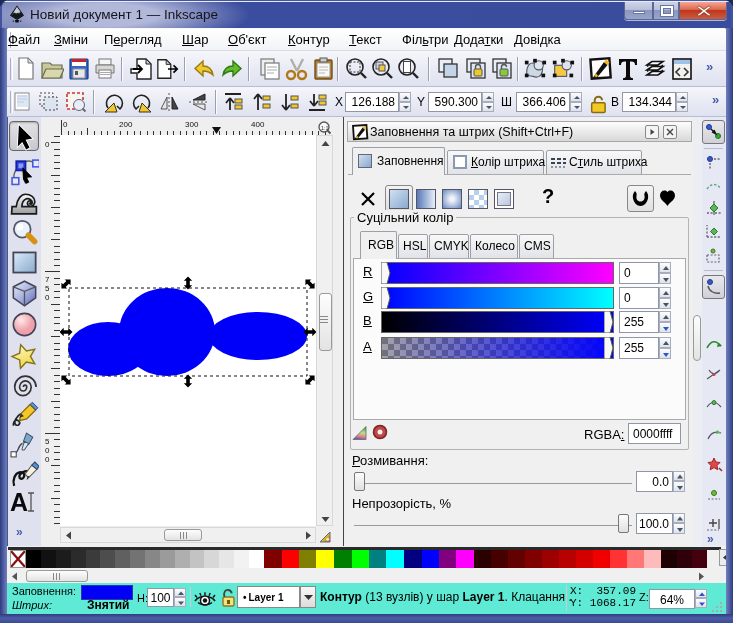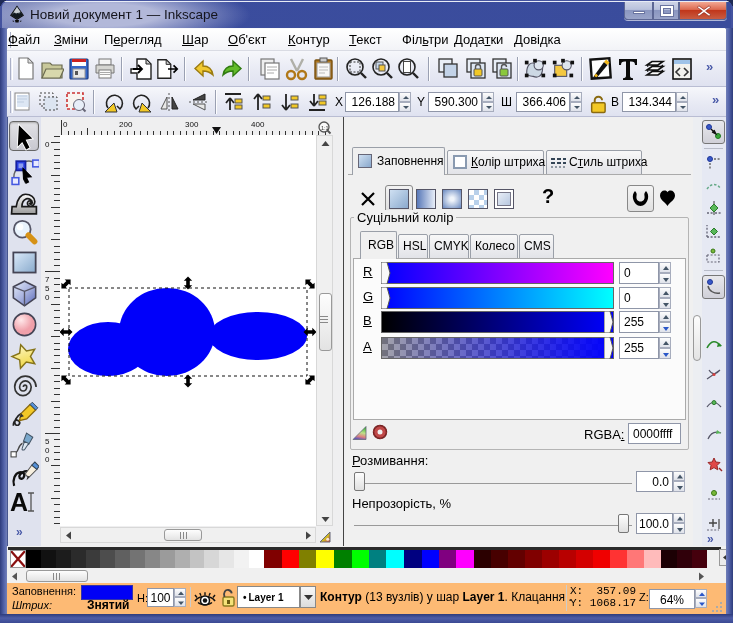--- a/index.html
+++ b/index.html
@@ -69,21 +69,21 @@
 
 
 #snapbar { left:702px; top:117px; width:24px; height:429px; background:#e6e9f3; }
 
 
 #palette { left:0px; top:546px; width:733px; height:22px; background:#f0f0f0; }
 .swatch { position:absolute; height:18px; width:15px; }
 #palscroll { left:0px; top:568px; width:733px; height:15px; background:#f0f0f0; }
 
 
-#statusbar { left:0px; top:583px; width:733px; height:31px; background:#fdba74; font-size:11px; color:#000; }
+#statusbar { left:0px; top:583px; width:733px; height:31px; background:#5eead4; font-size:11px; color:#000; }
 #statusbar .r { position:absolute; white-space:nowrap; }
 .mono { font-family:"Liberation Mono",monospace; }
 
 #bottomborder { left:0; top:614px; width:733px; height:9px; background:linear-gradient(180deg,#2e3c7c,#4d5ca6 45%,#3b4a94); }
 #leftborder { left:0; top:28px; width:7px; height:595px; background:linear-gradient(90deg,#2e3c7c,#5565ab 60%,#7280b8); }
 #rightborder { left:726px; top:28px; width:7px; height:595px; background:linear-gradient(90deg,#7280b8,#5565ab 40%,#2e3c7c); }
 </style>
 </head>
 <body>
 <div id="frame" class="a"></div>
@@ -682,20 +682,35 @@
           </linearGradient>
         </defs>
         <path d="M2 13 L12 3 L12 13 Z" fill="url(#cms1)" stroke="#667" stroke-width="1"></path>
         <circle cx="9.7" cy="10.2" r="1.5" fill="#fff" opacity="0.8"></circle>
       </svg>
   </div>
 <div class="a" style="left:302px;top:0px;width:1px;height:429px;background:#444;"></div>
 </div>
 
 <div id="dialog" class="a">
+  <div id="dlg-title">
+    <svg style="position:absolute;left:4px;top:2px" width="17" height="17" viewBox="0 0 24 24">
+        <rect x="2" y="2" width="19" height="19" fill="#fff" stroke="#111" stroke-width="2.6" transform="rotate(-4 11 11)"></rect>
+        <path d="M5 19 L15 5 l3.5 3 L8.5 20 l-4.5 1 z" fill="#111"></path>
+        <path d="M15 5 l3.5 3 2 -2.5 -3.2 -3 z" fill="#f5b918"></path>
+        <path d="M5 19 l2 -2.5 2 2 -1.5 1.8 z" fill="#f5b918"></path>
+      </svg>
+    <span style="position:absolute;left:22px;top:3px;font-size:12.5px;color:#000;">Заповнення та штрих (Shift+Ctrl+F)</span>
+    <div style="position:absolute;left:297px;top:3px;width:14px;height:14px;border:1px solid #888;border-radius:2px;background:#f4f4f4;"><svg width="12" height="12">
+          <path d="M4.5 3 l4 3 -4 3 z" fill="#444"></path>
+        </svg></div>
+    <div style="position:absolute;left:315px;top:3px;width:14px;height:14px;border:1px solid #888;border-radius:2px;background:#f4f4f4;"><svg width="12" height="12">
+          <path d="M3 3 l6 6 M9 3 l-6 6" stroke="#444" stroke-width="1.4"></path>
+        </svg></div>
+  </div>
 
   <div class="tab active" style="left:6px;top:30px;width:93px;height:28px;z-index:2;">
     <div style="position:absolute;left:5px;top:6px;width:14px;height:14px;background:linear-gradient(135deg,#cfe0f2,#89a8cc);border:1px solid #667;"></div>
     <span style="position:absolute;left:24px;top:6px;">Заповнення</span>
   </div>
   <div class="tab" style="left:101px;top:33px;width:97px;height:25px;">
     <div style="position:absolute;left:5px;top:4px;width:14px;height:14px;background:#fff;border:2px solid #8a9ab0;"></div>
     <span style="position:absolute;left:23px;top:4px;"><u>К</u>олір штриха</span>
   </div>
   <div class="tab" style="left:200px;top:33px;width:96px;height:25px;">

